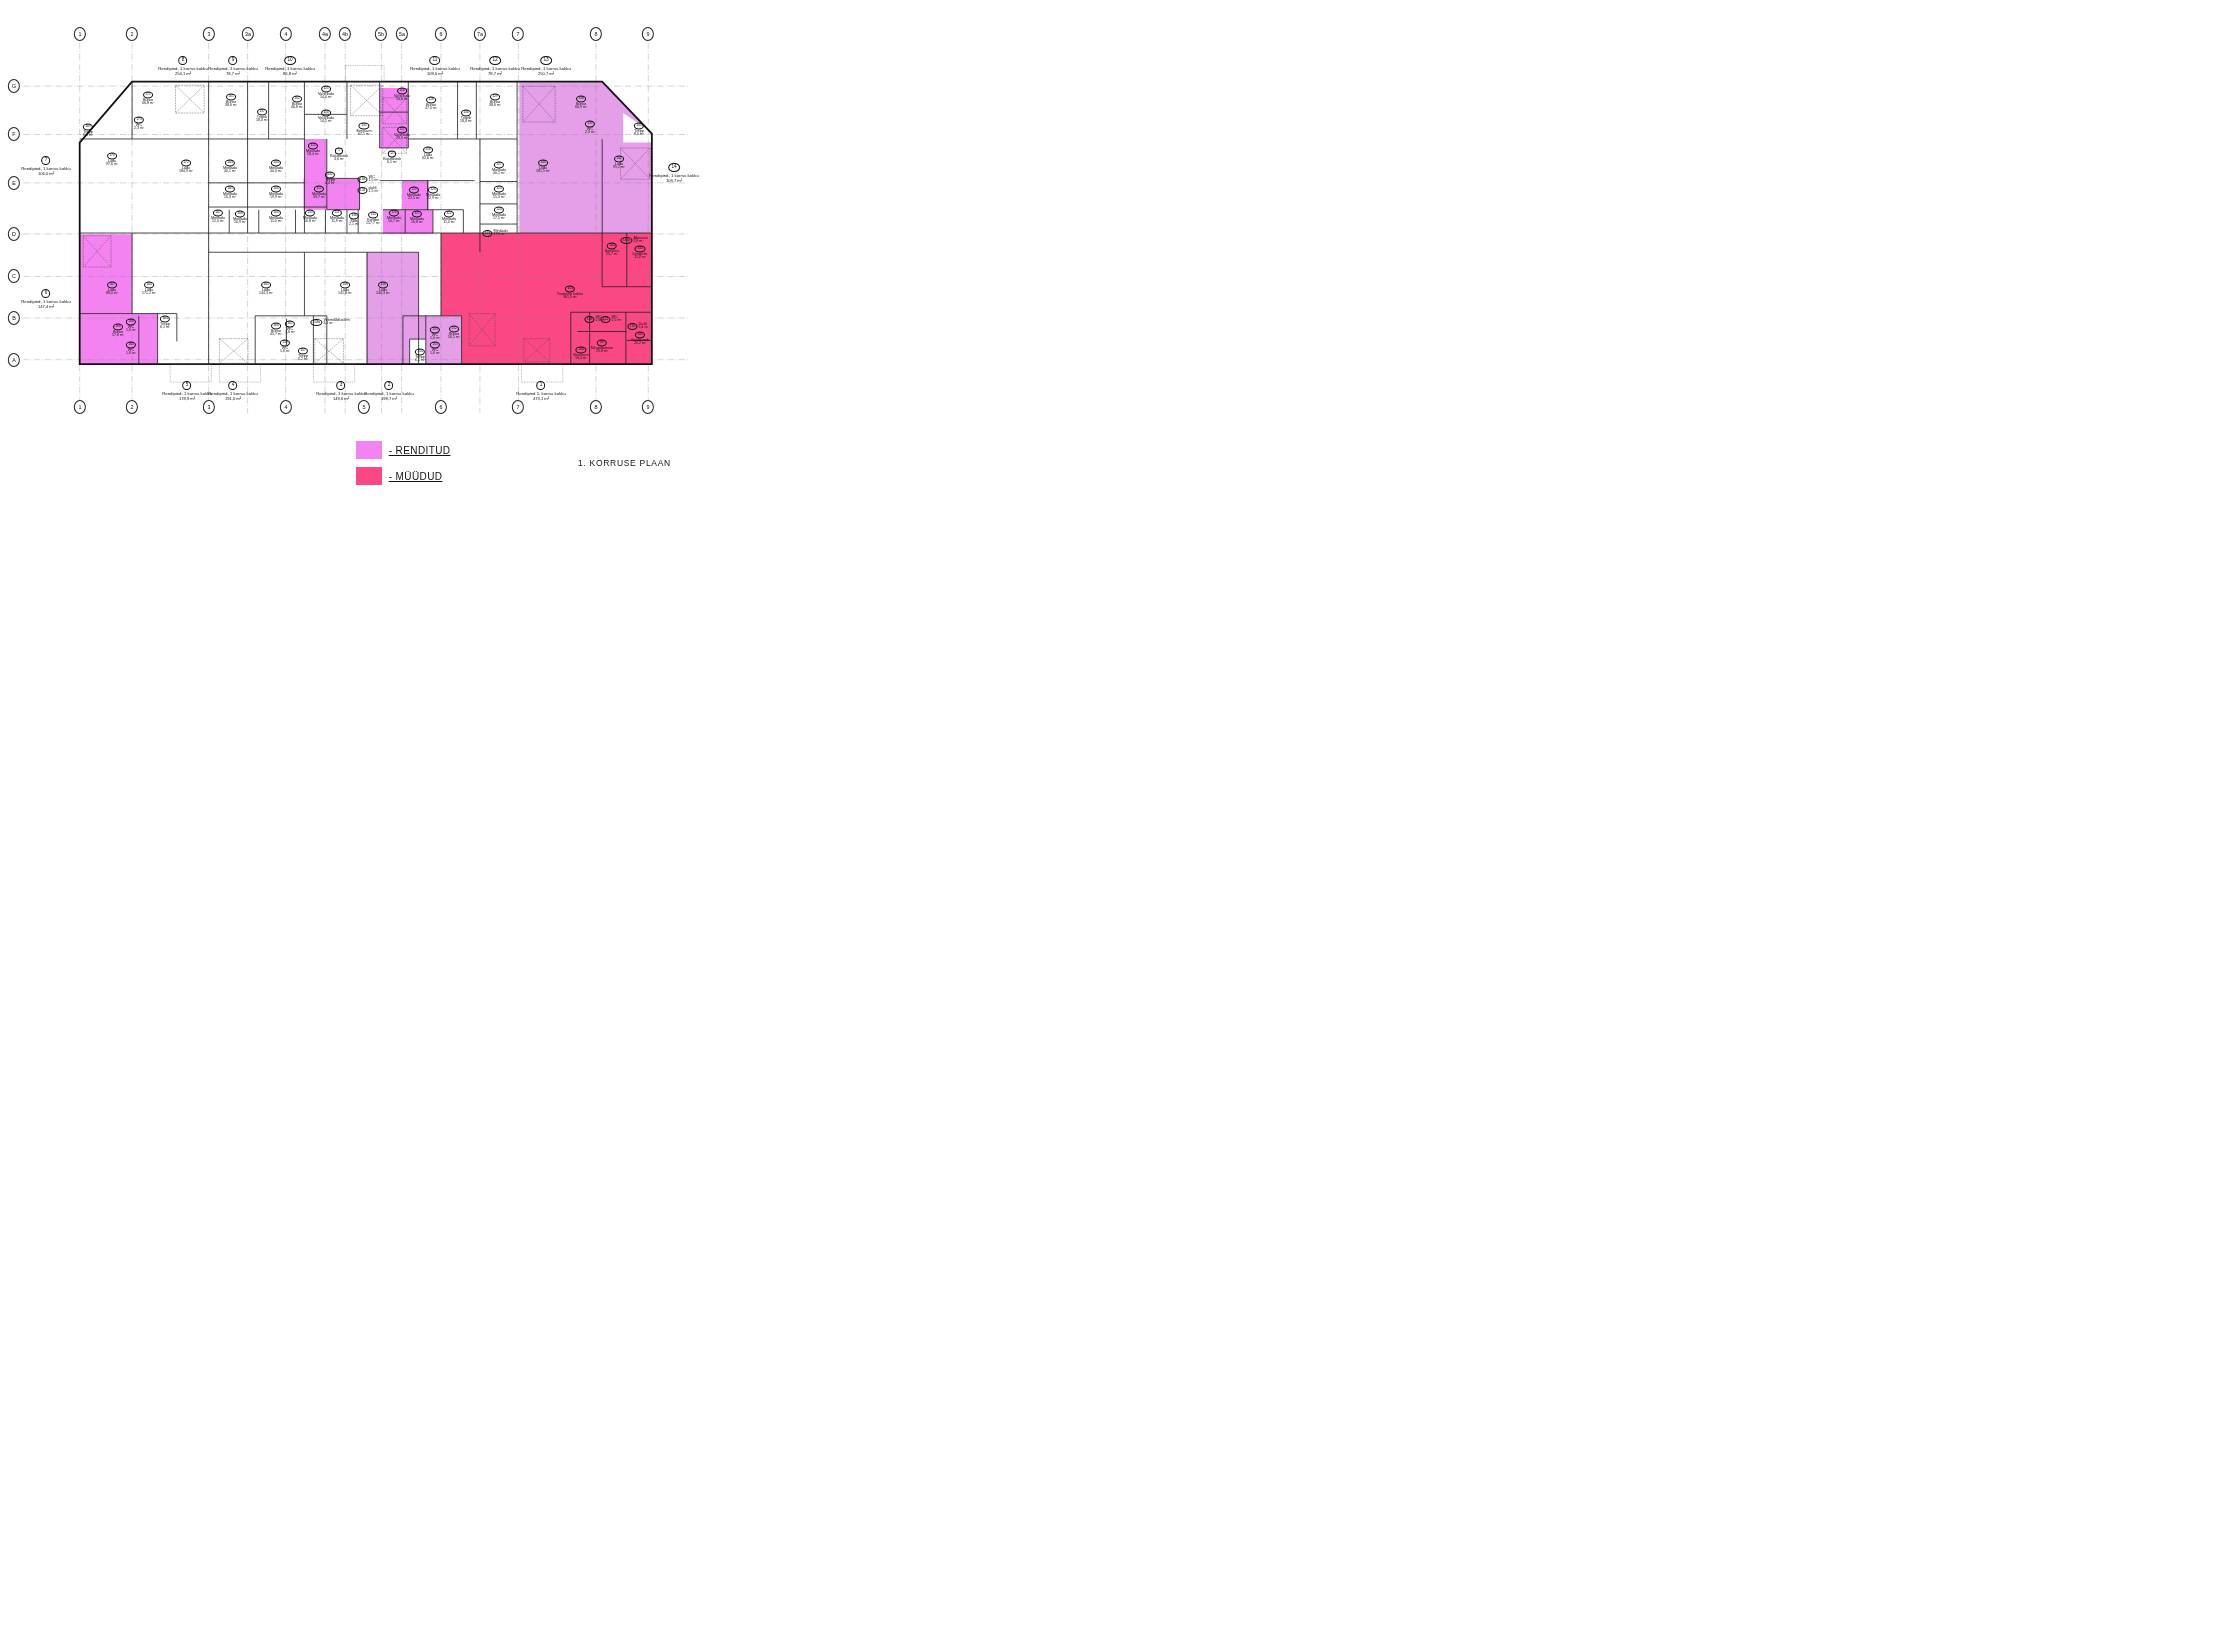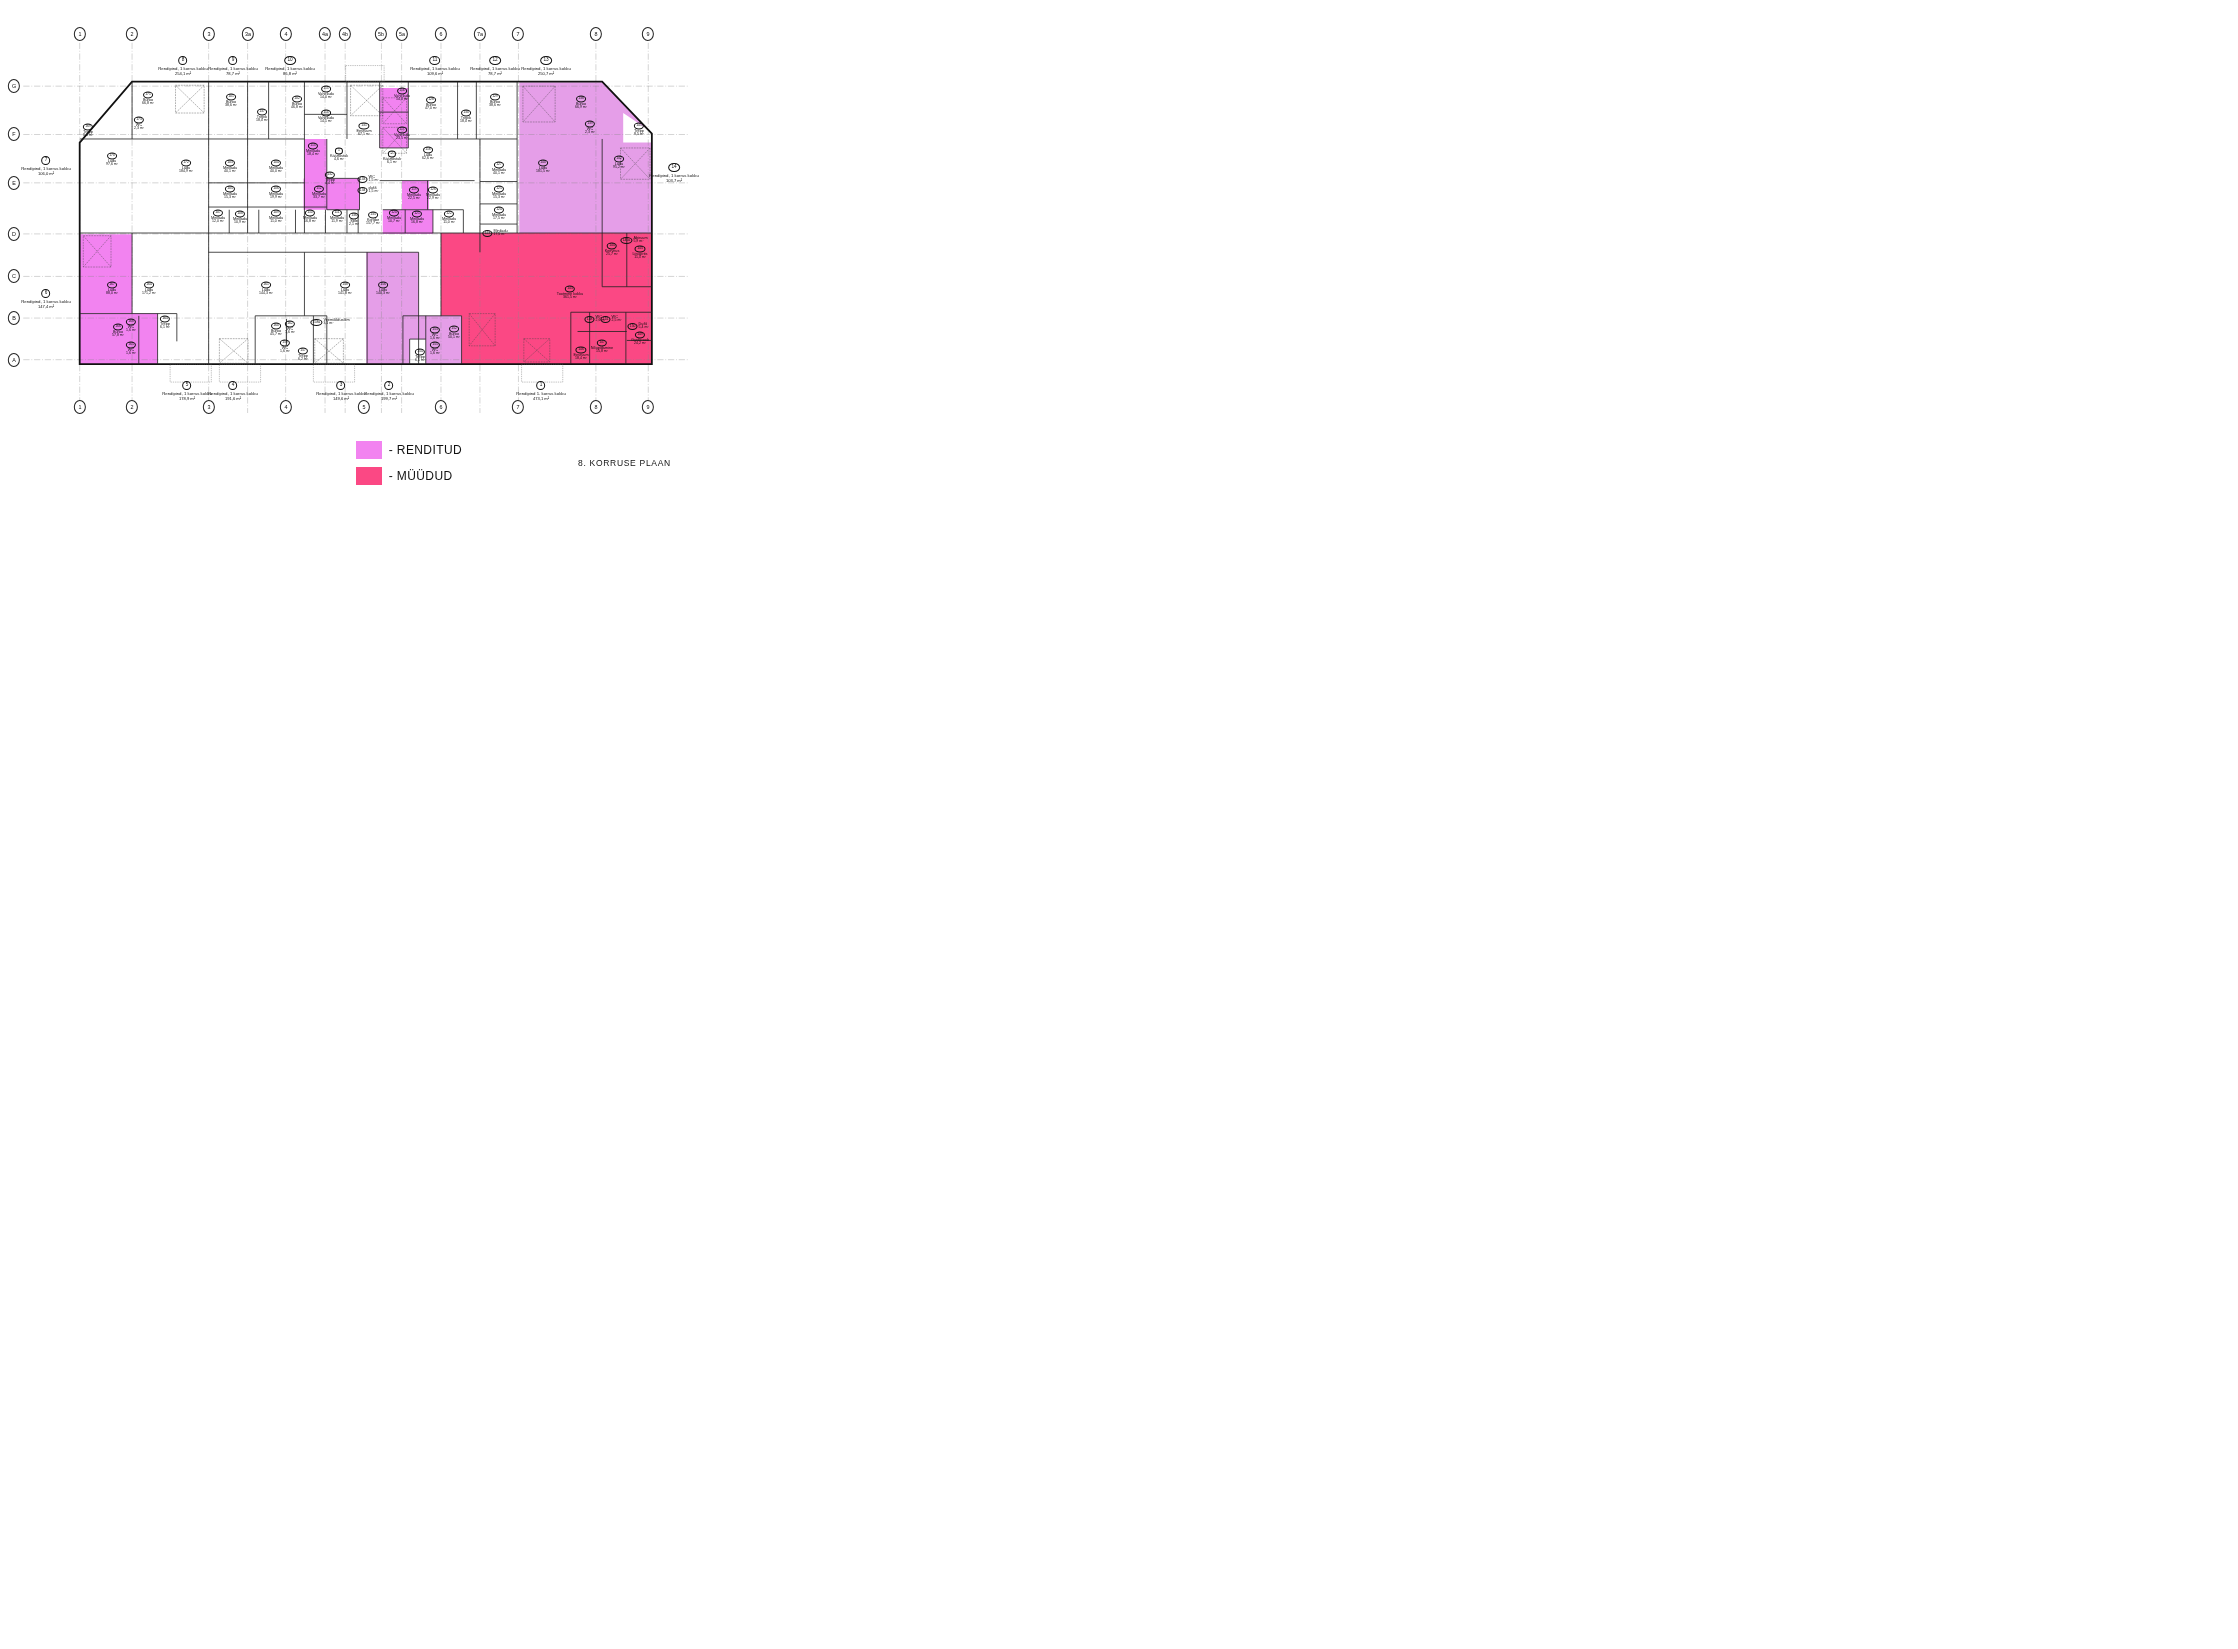--- a/index.html
+++ b/index.html
@@ -19,21 +19,21 @@
   .room.side .txt{align-items:flex-start;}
   .total{position:absolute;transform:translate(-50%,0);display:flex;flex-direction:column;align-items:center;
         line-height:1.25;white-space:nowrap;z-index:6;}
   .total .circ{display:inline-block;border:0.8px solid #111;border-radius:50%;padding:0.4px 2.2px;font-size:4.7px;
         line-height:6.3px;text-align:center;margin-bottom:0.9px;background:#fff;}
   .total .tlabel{font-size:4.3px;}
   .total .tarea{font-size:4.1px;}
   #legend{position:absolute;left:356px;top:441px;z-index:7;}
   .legrow{display:flex;align-items:center;gap:7.2px;margin-bottom:8px;}
   .legswatch{width:25.5px;height:18px;display:inline-block;}
-  .leglabel{font-size:12px;letter-spacing:0.4px;}
+  .leglabel{font-size:10px;letter-spacing:0.4px;text-decoration:underline;}
   #title{position:absolute;left:578px;top:458px;font-size:8.5px;letter-spacing:0.7px;z-index:7;}
 </style>
 </head>
 <body>
 
 <div id="plan">
 
   <svg id="drawing" width="702" height="496" viewBox="0 0 1568 1107">
 
     <g>
@@ -224,21 +224,21 @@
     <div class="legrow">
       <span class="legswatch" id="sw-rented" style="background: rgb(242, 131, 240);"></span>
       <span class="leglabel">- RENDITUD</span>
     </div>
     <div class="legrow">
       <span class="legswatch" id="sw-sold" style="background: rgb(251, 72, 132);"></span>
       <span class="leglabel">- MÜÜDUD</span>
     </div>
   </div>
 
-  <div id="title">8. KORRUSE PLAAN</div>
+  <div id="title">1. KORRUSE PLAAN</div>
 <div class="gbub" style="left: 80px; top: 34px;">1</div>
     <div class="gbub" style="left: 132px; top: 34px;">2</div>
     <div class="gbub" style="left: 209px; top: 34px;">3</div>
     <div class="gbub" style="left: 248px; top: 34px;">3a</div>
     <div class="gbub" style="left: 286px; top: 34px;">4</div>
     <div class="gbub" style="left: 325px; top: 34px;">4a</div>
     <div class="gbub" style="left: 345px; top: 34px;">4b</div>
     <div class="gbub" style="left: 381px; top: 34px;">5b</div>
     <div class="gbub" style="left: 402px; top: 34px;">5a</div>
     <div class="gbub" style="left: 441px; top: 34px;">6</div>

